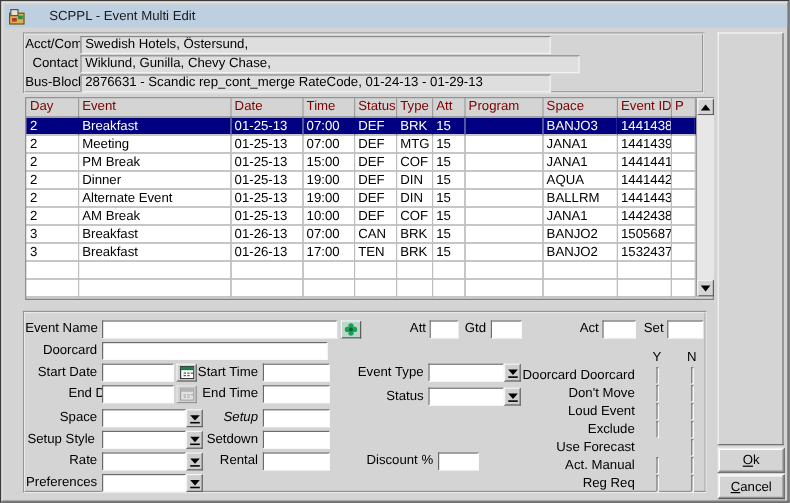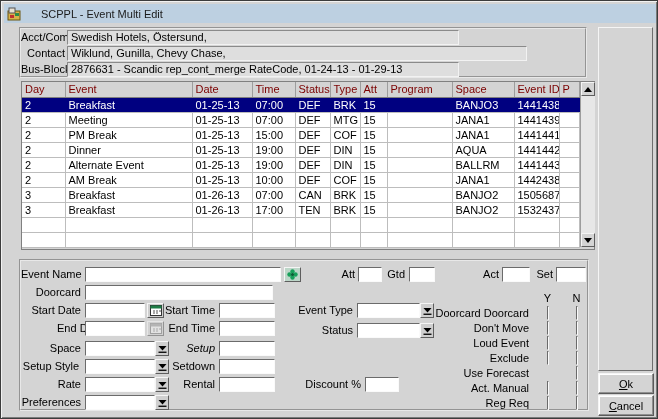--- a/index.html
+++ b/index.html
@@ -61,21 +61,21 @@
         <rect x="3" y="8" width="4" height="3" fill="#c03030"></rect>
       </svg>
     </span>
     <span class="txt">SCPPL - Event Multi Edit</span>
   </div>
 
   <div class="gbox" style="left:18px;top:26px;width:568px;height:51px;text-decoration:underline;">
     <div class="lbl" style="left:0;top:1px;width:44px;">Acct/Com</div>
     <div class="rofield" style="left:46px;top:1px;width:392px;">Swedish Hotels, Östersund,</div>
     <div class="lbl" style="left:0;top:17px;width:44px;">Contact</div>
-    <div class="rofield" style="left:46px;top:17px;width:460px;">Wiklund, Gunilla, Chevy Chase,</div>
+    <div class="rofield" style="left:46px;top:17px;width:416px;">Wiklund, Gunilla, Chevy Chase,</div>
     <div class="lbl" style="left:0;top:33px;width:44px;">Bus-Block</div>
     <div class="rofield" style="left:46px;top:33px;width:392px;">2876631 - Scandic rep_cont_merge RateCode, 01-24-13 - 01-29-13</div>
   </div>
 
   <div class="panel-raised" style="left:597px;top:26px;width:55px;height:344px;"></div>
 
   <div class="grid-area">
     <table class="grid" id="events-table">
         <colgroup>
           <col style="width: 43px;">

